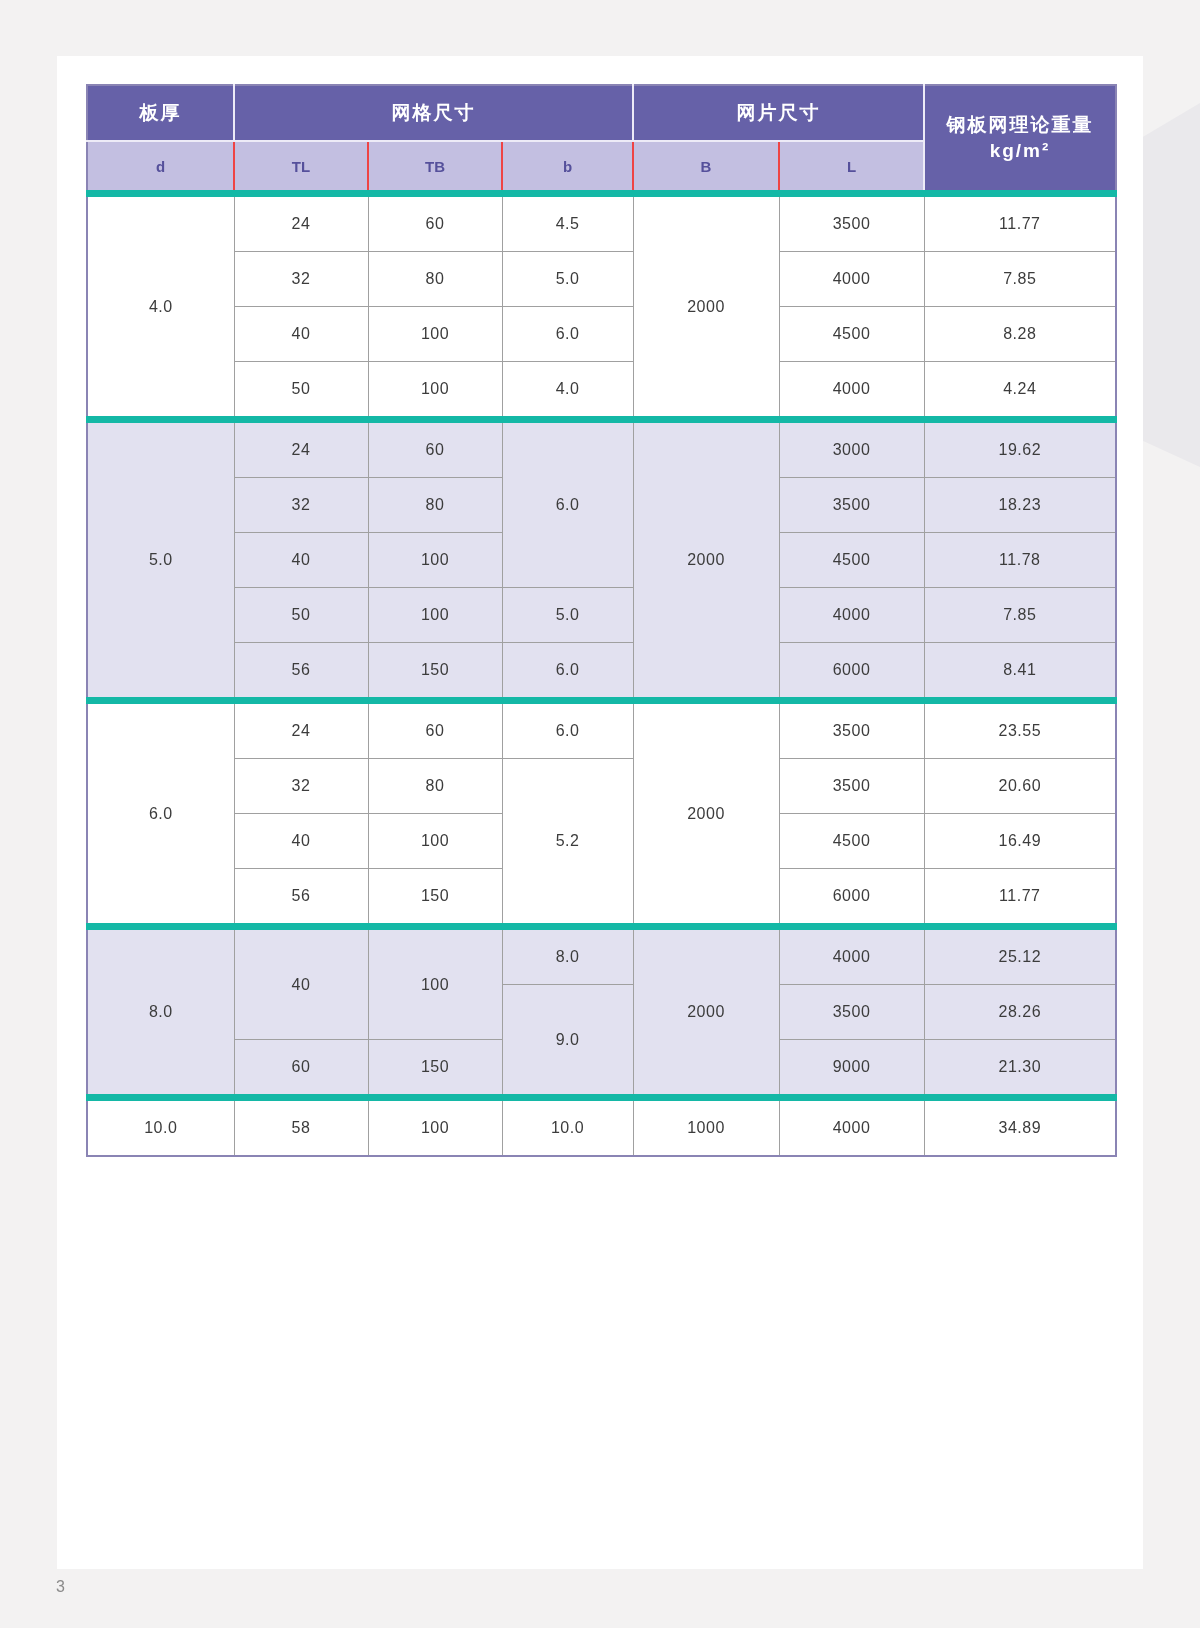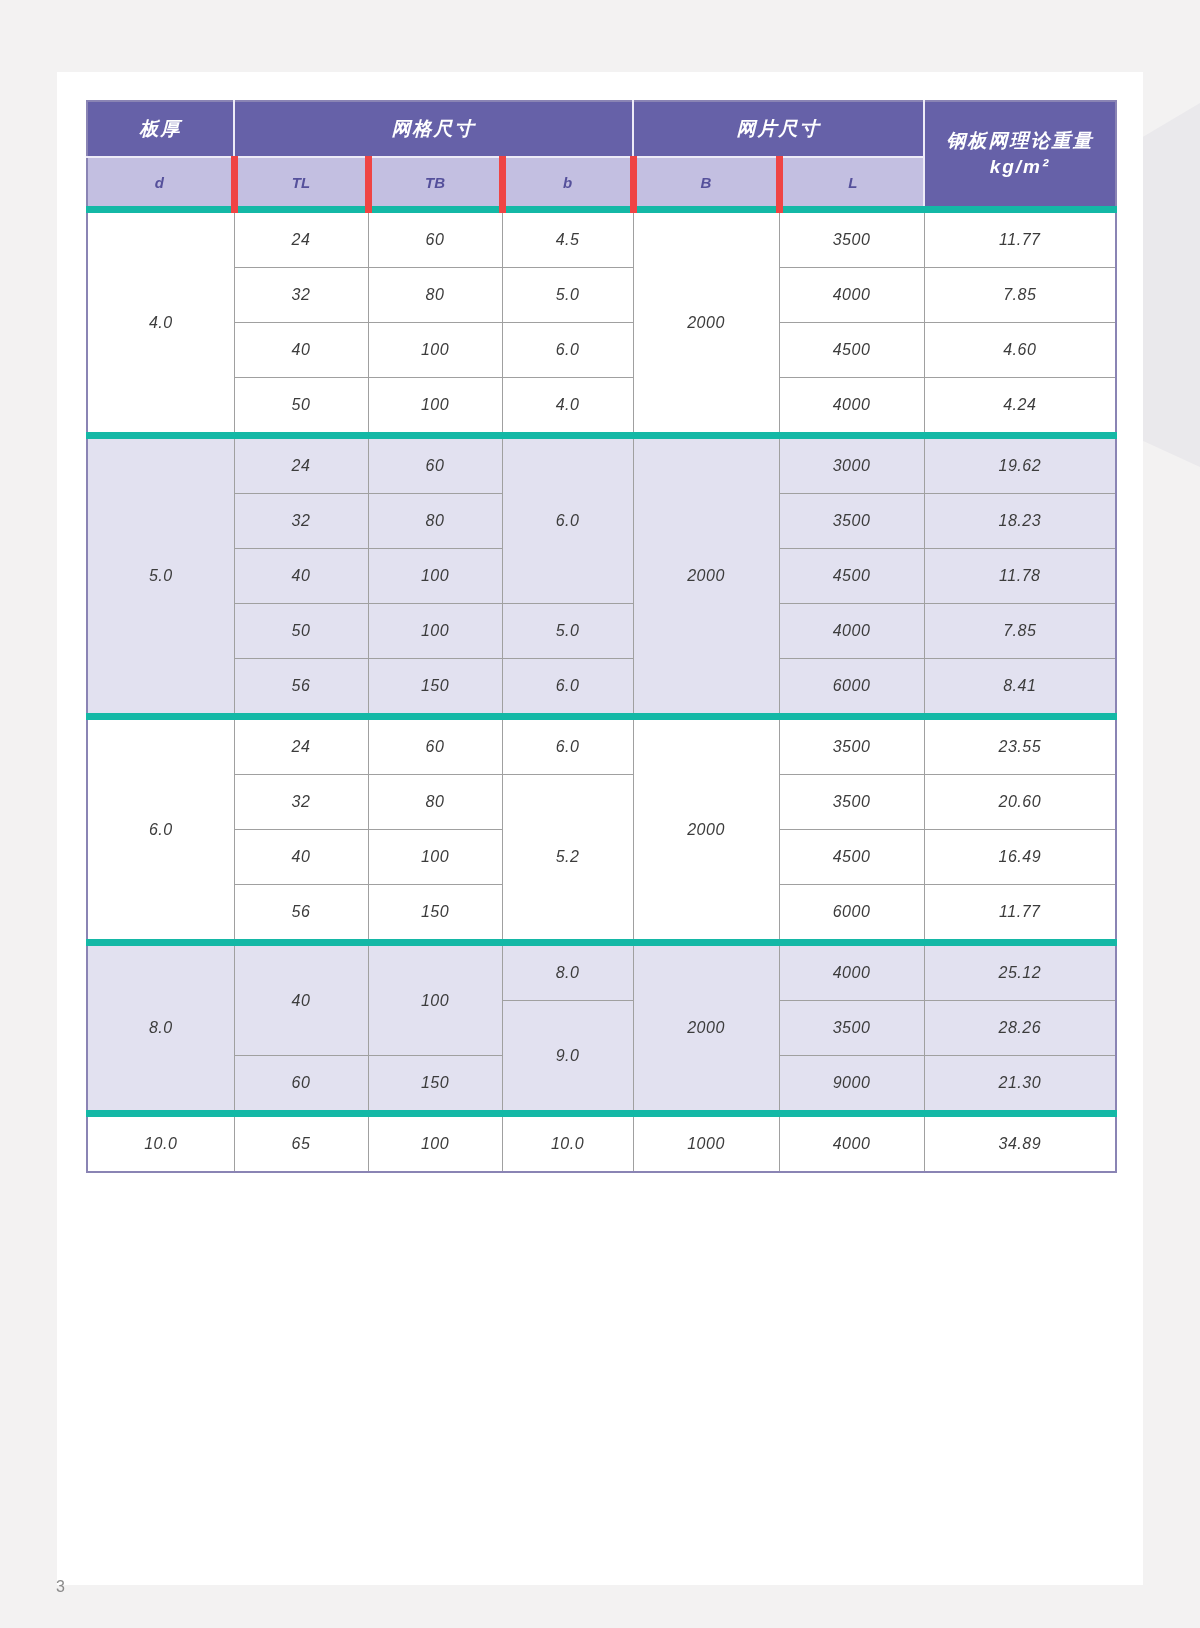--- a/index.html
+++ b/index.html
@@ -20,25 +20,24 @@
     left: 1141px;
     top: 103px;
     width: 59px;
     height: 364px;
     background: #EAE9EC;
     clip-path: polygon(0 9.6%, 100% 0, 100% 100%, 0 92.6%);
   }
   .page {
     position: absolute;
     left: 57px;
-    top: 72px;
+    top: 56px;
     width: 1086px;
     height: 1513px;
     background: #FFFFFF;
-    font-style: italic;
   }
   table.spec {
     border-collapse: collapse;
     table-layout: fixed;
     width: 1029px;
     margin: 28px 0 0 29px;
     border: 2px solid #8A84B4;
   }
   
   tr.h1 th {
@@ -60,21 +59,21 @@
     border-bottom: 2px solid #c4b5fd;
     line-height: 1.35;
     letter-spacing: 1px;
   }
   tr.h2 th {
     background: #C3BFE1;
     color: #55509B;
     font-size: 15px;
     font-weight: bold;
     height: 46px;
-    border-left: 7px solid #ef4444;
+    border-left: 2px solid #ef4444;
     border-top: 2px solid #EDEBF7;
     border-bottom: 1px solid #8F8F8F;
   }
   tr.h2 th:first-child { border-left: none; }
   
   tbody td {
     text-align: center;
     vertical-align: middle;
     font-size: 16px;
     color: #3C3C3C;
@@ -145,21 +144,21 @@
             <td>80</td>
             <td>5.0</td>
             <td>4000</td>
             <td>7.85</td>
           </tr>
           <tr class="row-white">
             <td>40</td>
             <td>100</td>
             <td>6.0</td>
             <td>4500</td>
-            <td>4.60</td>
+            <td>8.28</td>
           </tr>
           <tr class="row-white">
             <td>50</td>
             <td>100</td>
             <td>4.0</td>
             <td>4000</td>
             <td>4.24</td>
           </tr>
           <tr class="row-lav sec-start">
             <td rowspan="5">5.0</td>
@@ -239,21 +238,21 @@
             <td>28.26</td>
           </tr>
           <tr class="row-lav">
             <td>60</td>
             <td>150</td>
             <td>9000</td>
             <td>21.30</td>
           </tr>
           <tr class="row-white sec-start">
             <td>10.0</td>
-            <td>65</td>
+            <td>58</td>
             <td>100</td>
             <td>10.0</td>
             <td>1000</td>
             <td>4000</td>
             <td>34.89</td>
           </tr>
         </tbody>
     </table>
   </div>
 

